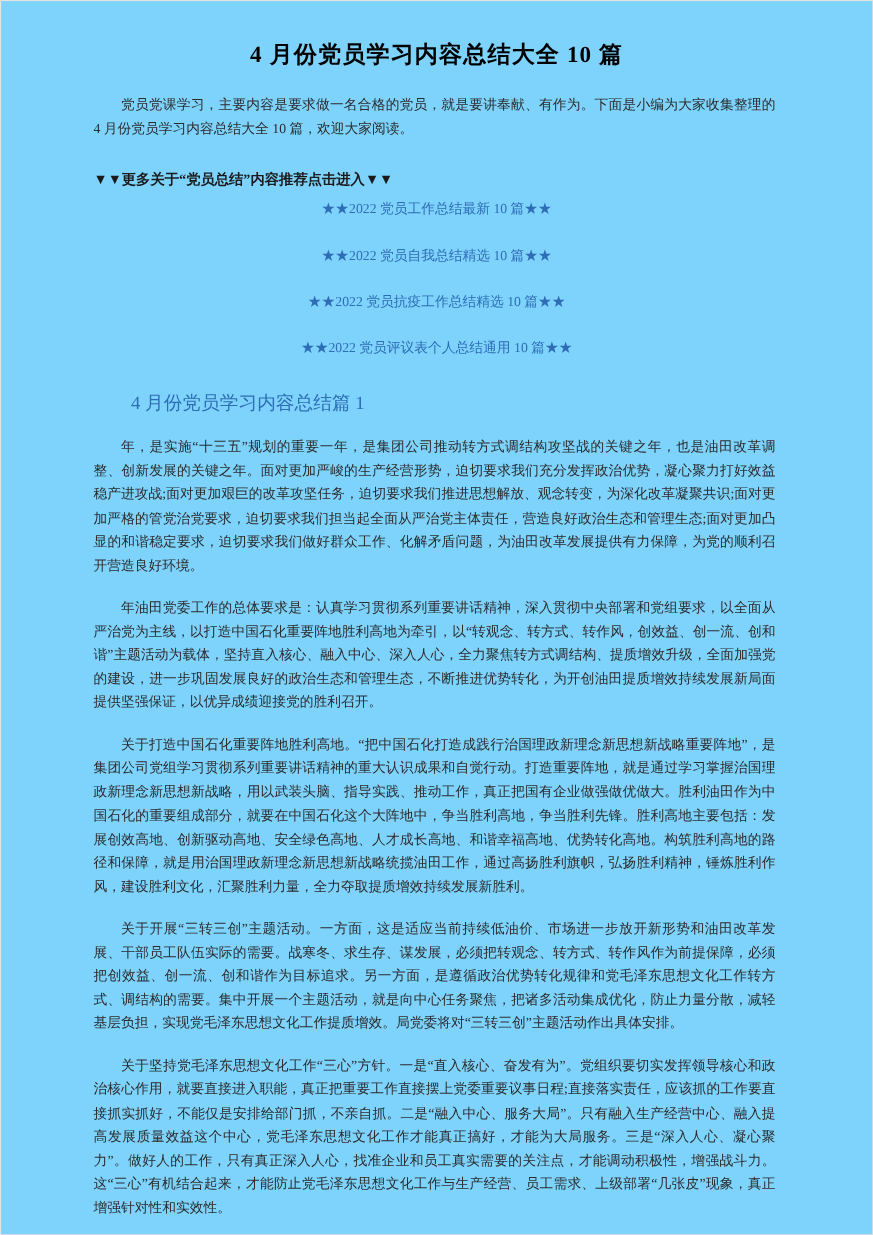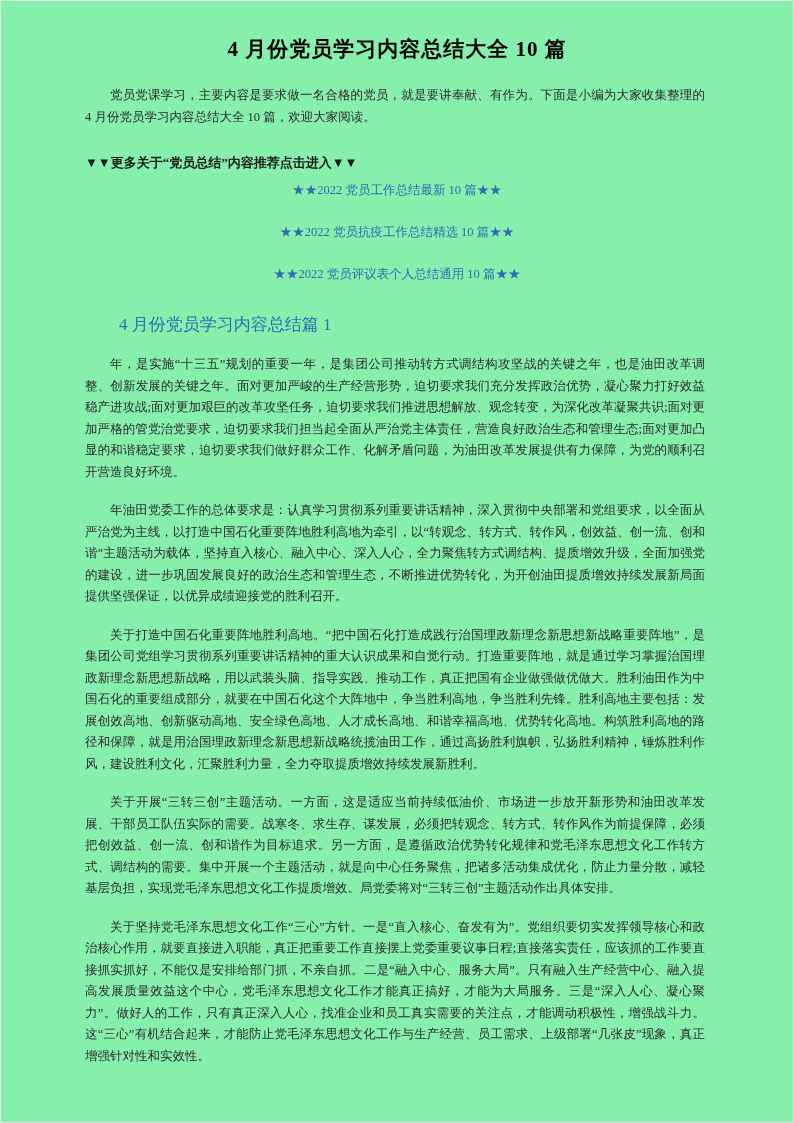--- a/index.html
+++ b/index.html
@@ -5,21 +5,21 @@
   html, body {
     margin: 0;
     padding: 0;
     background: #f2f2f2;
   }
   .page {
     position: relative;
     width: 794px;
     height: 1123px;
     margin: 0 auto;
-    background: #86efac;
+    background: #7dd3fc;
     border: 1px solid #e3e3e3;
     box-sizing: border-box;
     padding: 28px 84px 40px 84px;
     font-family: "Liberation Serif", "DejaVu Serif", serif;
     color: #2b2b2b;
     overflow: hidden;
   }
   .doc-title {
     font-size: 21px;
     font-weight: bold;
@@ -68,20 +68,21 @@
 <div class="page">
 
   <h1 class="doc-title">4 月份党员学习内容总结大全 10 篇</h1>
 
   <p class="body-text">党员党课学习，主要内容是要求做一名合格的党员，就是要讲奉献、有作为。下面是小编为大家收集整理的 4 月份党员学习内容总结大全 10 篇，欢迎大家阅读。</p>
 
   <div class="promo-header">▼▼更多关于“党员总结”内容推荐点击进入▼▼</div>
 
   <div>
     <a class="promo-link">★★2022 党员工作总结最新 10 篇★★</a>
+    <a class="promo-link">★★2022 党员自我总结精选 10 篇★★</a>
     <a class="promo-link">★★2022 党员抗疫工作总结精选 10 篇★★</a>
     <a class="promo-link">★★2022 党员评议表个人总结通用 10 篇★★</a>
   </div>
 
   <h2 class="section-heading">4 月份党员学习内容总结篇 1</h2>
 
   <div class="paragraphs">
     <p class="body-text">年，是实施“十三五”规划的重要一年，是集团公司推动转方式调结构攻坚战的关键之年，也是油田改革调整、创新发展的关键之年。面对更加严峻的生产经营形势，迫切要求我们充分发挥政治优势，凝心聚力打好效益稳产进攻战;面对更加艰巨的改革攻坚任务，迫切要求我们推进思想解放、观念转变，为深化改革凝聚共识;面对更加严格的管党治党要求，迫切要求我们担当起全面从严治党主体责任，营造良好政治生态和管理生态;面对更加凸显的和谐稳定要求，迫切要求我们做好群众工作、化解矛盾问题，为油田改革发展提供有力保障，为党的顺利召开营造良好环境。</p>
     <p class="body-text">年油田党委工作的总体要求是：认真学习贯彻系列重要讲话精神，深入贯彻中央部署和党组要求，以全面从严治党为主线，以打造中国石化重要阵地胜利高地为牵引，以“转观念、转方式、转作风，创效益、创一流、创和谐”主题活动为载体，坚持直入核心、融入中心、深入人心，全力聚焦转方式调结构、提质增效升级，全面加强党的建设，进一步巩固发展良好的政治生态和管理生态，不断推进优势转化，为开创油田提质增效持续发展新局面提供坚强保证，以优异成绩迎接党的胜利召开。</p>
     <p class="body-text">关于打造中国石化重要阵地胜利高地。“把中国石化打造成践行治国理政新理念新思想新战略重要阵地”，是集团公司党组学习贯彻系列重要讲话精神的重大认识成果和自觉行动。打造重要阵地，就是通过学习掌握治国理政新理念新思想新战略，用以武装头脑、指导实践、推动工作，真正把国有企业做强做优做大。胜利油田作为中国石化的重要组成部分，就要在中国石化这个大阵地中，争当胜利高地，争当胜利先锋。胜利高地主要包括：发展创效高地、创新驱动高地、安全绿色高地、人才成长高地、和谐幸福高地、优势转化高地。构筑胜利高地的路径和保障，就是用治国理政新理念新思想新战略统揽油田工作，通过高扬胜利旗帜，弘扬胜利精神，锤炼胜利作风，建设胜利文化，汇聚胜利力量，全力夺取提质增效持续发展新胜利。</p>

